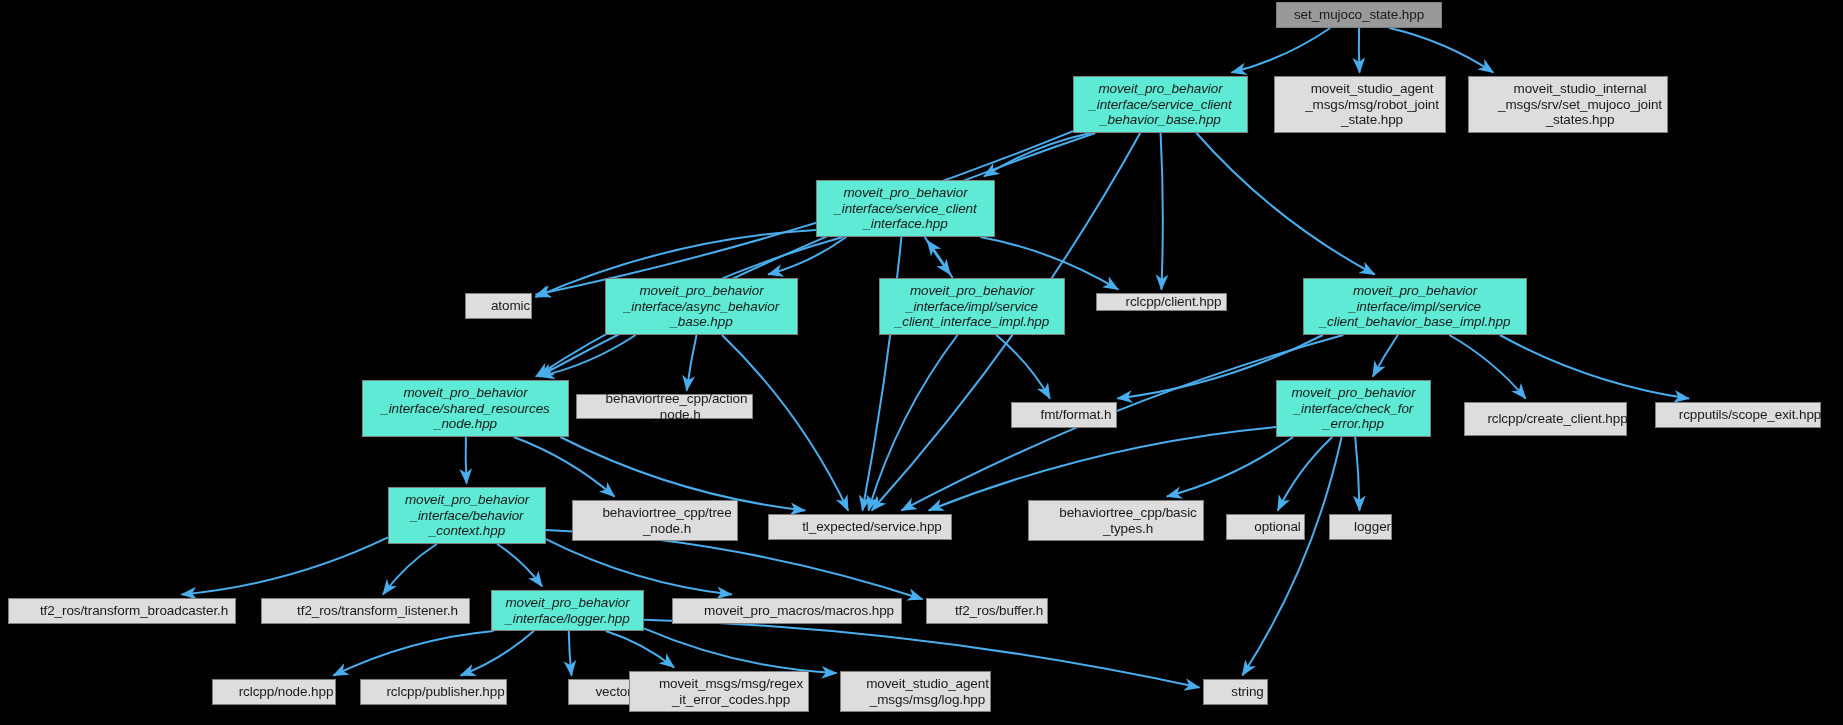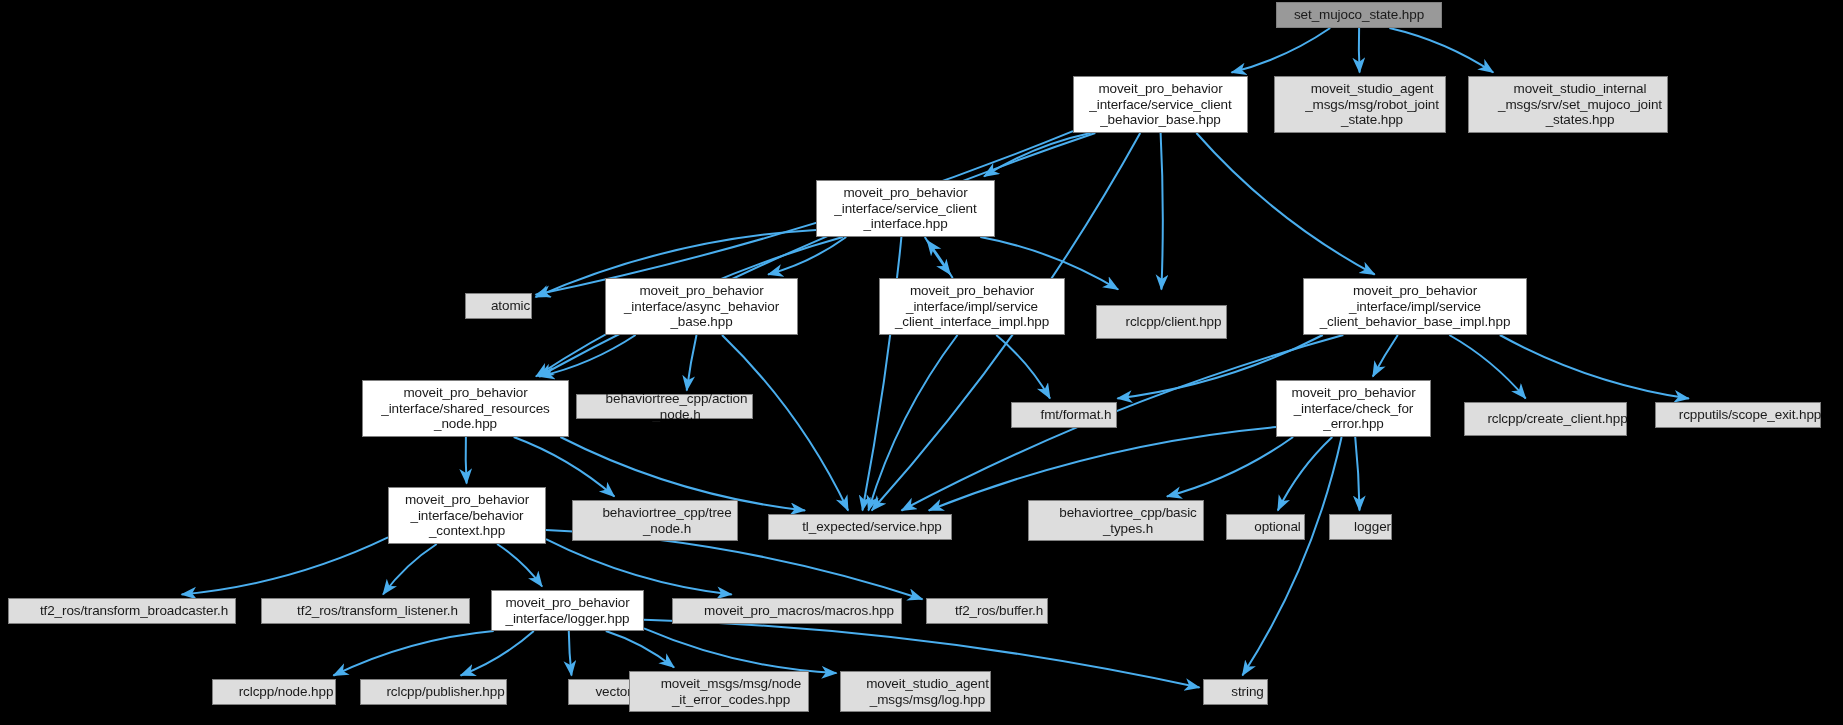--- a/index.html
+++ b/index.html
@@ -32,21 +32,21 @@
     text-align: center;
     border: 1px solid #808080;
     color: #1a1a1a;
     font-size: 13.5px;
     line-height: 15.5px;
     letter-spacing: -0.1px;
     white-space: pre-line;
     padding: 1px 4px;
     z-index: 5;
   }
-  .node.fill-white { background: #ffffff; }
+  .node.fill-white { background: #5eead4; font-style: italic; }
   .node.fill-grey  { background: #dddddd; padding-left: 28px; }
   .node.fill-dark  { background: #999999; }
 </style>
 </head>
 <body>
 
 <div id="graph">
   <svg id="edges" viewBox="0 0 1843 725">
     <defs>
       <marker id="arrow" markerWidth="9" markerHeight="9" refX="7.5" refY="3.2" orient="auto" markerUnits="strokeWidth">
@@ -115,21 +115,21 @@
       <div class="node fill-white" style="left: 816px; top: 180px; width: 179px; height: 57px;">moveit_pro_behavior
 _interface/service_client
 _interface.hpp</div>
       <div class="node fill-grey" style="left: 465px; top: 293px; width: 67px; height: 26px;">atomic</div>
       <div class="node fill-white" style="left: 605px; top: 278px; width: 193px; height: 57px;">moveit_pro_behavior
 _interface/async_behavior
 _base.hpp</div>
       <div class="node fill-white" style="left: 879px; top: 278px; width: 186px; height: 57px;">moveit_pro_behavior
 _interface/impl/service
 _client_interface_impl.hpp</div>
-      <div class="node fill-grey" style="left: 1096px; top: 293px; width: 131px; height: 34px; margin-top: 12px;">rclcpp/client.hpp</div>
+      <div class="node fill-grey" style="left: 1096px; top: 293px; width: 131px; height: 18px;">rclcpp/client.hpp</div>
       <div class="node fill-white" style="left: 1303px; top: 278px; width: 224px; height: 57px;">moveit_pro_behavior
 _interface/impl/service
 _client_behavior_base_impl.hpp</div>
       <div class="node fill-white" style="left: 362px; top: 380px; width: 207px; height: 57px;">moveit_pro_behavior
 _interface/shared_resources
 _node.hpp</div>
       <div class="node fill-grey" style="left: 576px; top: 394px; width: 177px; height: 25px;">behaviortree_cpp/action
 _node.h</div>
       <div class="node fill-grey" style="left: 1011px; top: 402px; width: 106px; height: 26px;">fmt/format.h</div>
       <div class="node fill-white" style="left: 1276px; top: 380px; width: 155px; height: 57px;">moveit_pro_behavior
@@ -149,19 +149,19 @@
       <div class="node fill-grey" style="left: 1329px; top: 514px; width: 63px; height: 26px;">logger</div>
       <div class="node fill-grey" style="left: 8px; top: 598px; width: 228px; height: 26px;">tf2_ros/transform_broadcaster.h</div>
       <div class="node fill-grey" style="left: 261px; top: 598px; width: 209px; height: 26px;">tf2_ros/transform_listener.h</div>
       <div class="node fill-white" style="left: 491px; top: 590px; width: 153px; height: 41px;">moveit_pro_behavior
 _interface/logger.hpp</div>
       <div class="node fill-grey" style="left: 672px; top: 598px; width: 230px; height: 26px;">moveit_pro_macros/macros.hpp</div>
       <div class="node fill-grey" style="left: 926px; top: 598px; width: 122px; height: 26px;">tf2_ros/buffer.h</div>
       <div class="node fill-grey" style="left: 212px; top: 679px; width: 124px; height: 26px;">rclcpp/node.hpp</div>
       <div class="node fill-grey" style="left: 360px; top: 679px; width: 147px; height: 26px;">rclcpp/publisher.hpp</div>
       <div class="node fill-grey" style="left: 568px; top: 679px; width: 67px; height: 26px;">vector</div>
-      <div class="node fill-grey" style="left: 629px; top: 671px; width: 180px; height: 41px;">moveit_msgs/msg/node
+      <div class="node fill-grey" style="left: 629px; top: 671px; width: 180px; height: 41px;">moveit_msgs/msg/regex
 _it_error_codes.hpp</div>
       <div class="node fill-grey" style="left: 840px; top: 671px; width: 151px; height: 41px;">moveit_studio_agent
 _msgs/msg/log.hpp</div>
       <div class="node fill-grey" style="left: 1203px; top: 679px; width: 65px; height: 26px;">string</div>
     </div>
 </div>
 
 </body></html>

